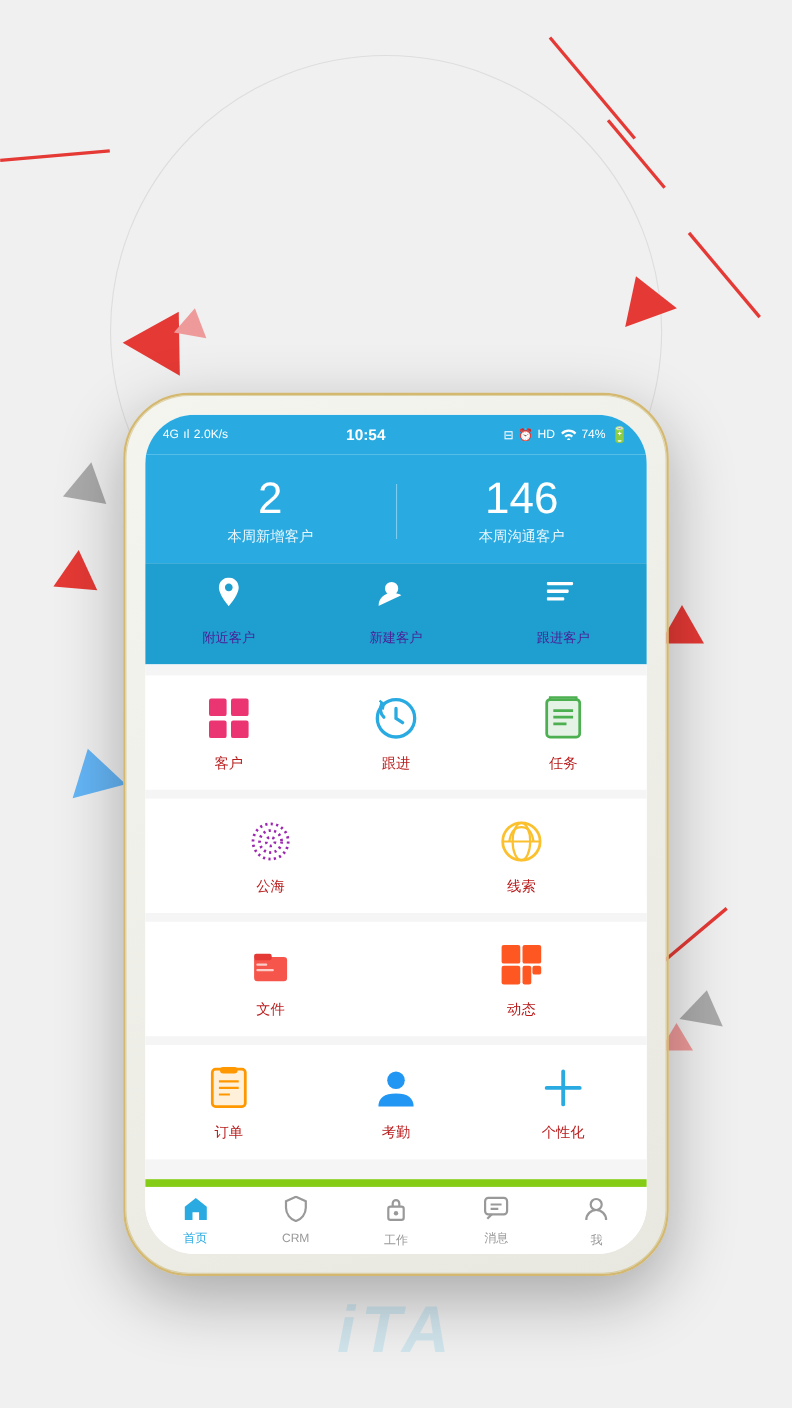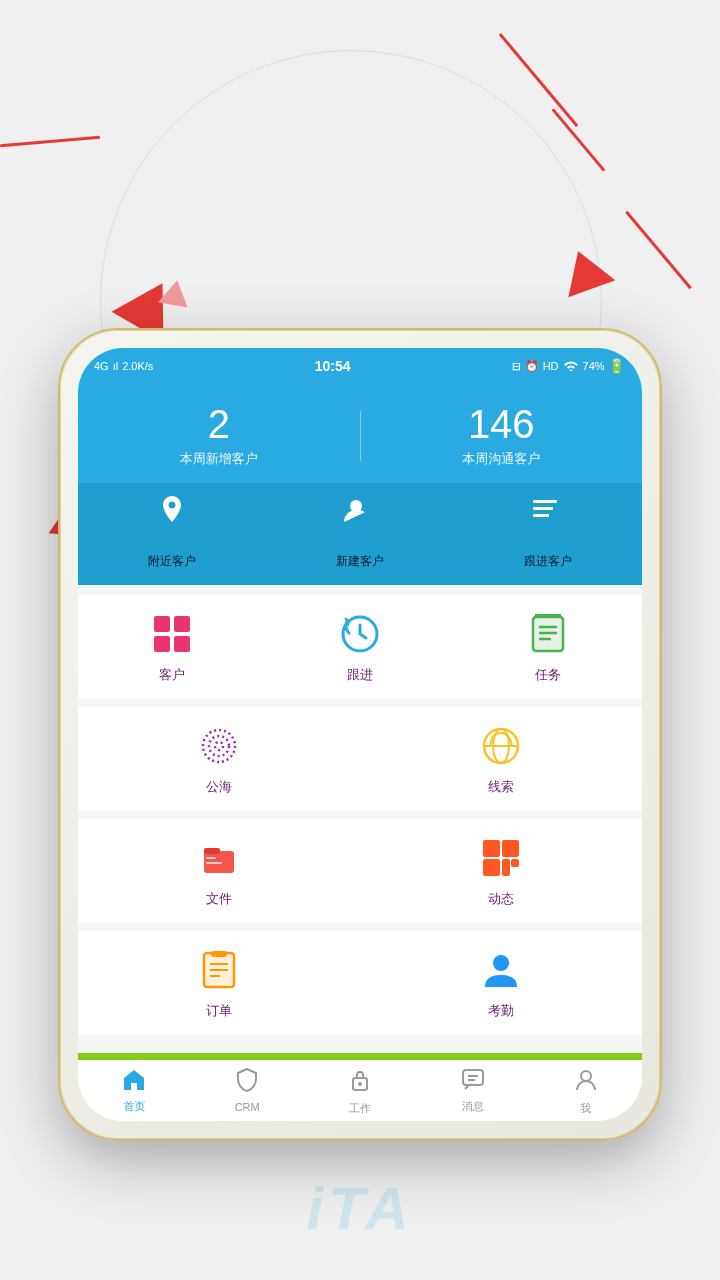--- a/index.html
+++ b/index.html
@@ -128,24 +128,24 @@
       position: absolute;
       width: 80px; height: 3px;
       background: #e53935;
       top: 850px; right: 50px;
       transform: rotate(-40deg);
     }
 
     
     .phone-container {
       position: absolute;
-      top: 328px;
+      top: 357px;
       left: 50%;
       transform: translateX(-50%);
-      width: 604px;
+      width: 496px;
       z-index: 10;
     }
 
     .phone-frame {
       background: linear-gradient(145deg, #f5f5f0, #e8e8e0);
       border-radius: 60px;
       padding: 18px;
       box-shadow: 0 20px 60px rgba(0,0,0,0.3), inset 0 0 0 1px rgba(200,180,100,0.5);
       border: 2px solid #d4b870;
     }
@@ -201,22 +201,22 @@
     .quick-actions {
       background: #1e9fd0;
       display: flex;
       padding: 10px 0 15px;
     }
     .quick-action {
       flex: 1;
       display: flex;
       flex-direction: column;
       align-items: center;
-      gap: 22px;
-      color: #0f172a;
+      gap: 12px;
+      color: #4c1d95;
       font-size: 12px;
     }
     .quick-icon {
       width: 38px; height: 38px;
       display: flex; align-items: center; justify-content: center;
       font-size: 22px;
     }
 
     
     .main-content {
@@ -231,21 +231,21 @@
       margin-bottom: 8px;
       padding: 15px 0;
     }
     .grid-item {
       flex: 1;
       display: flex;
       flex-direction: column;
       align-items: center;
       gap: 8px;
       font-size: 13px;
-      color: #701a75;
+      color: #b91c1c;
     }
     .grid-icon-wrap {
       width: 48px; height: 48px;
       border-radius: 12px;
       display: flex; align-items: center; justify-content: center;
       font-size: 26px;
     }
 
     
     .tab-bar {
@@ -465,20 +465,29 @@
           </div>
           <div class="grid-item">
             <div class="grid-icon-wrap">
               <svg width="42" height="42" viewBox="0 0 42 42">
                 <circle cx="21" cy="14" r="8" fill="#2196f3"></circle>
                 <path d="M5 38 Q5 26 21 26 Q37 26 37 38" fill="#2196f3"></path>
               </svg>
             </div>
             <span>考勤</span>
           </div>
+          <div class="grid-item">
+            <div class="grid-icon-wrap">
+              <svg width="42" height="42" viewBox="0 0 42 42">
+                <line x1="21" y1="6" x2="21" y2="36" stroke="#29abe2" stroke-width="3.5" stroke-linecap="round"></line>
+                <line x1="6" y1="21" x2="36" y2="21" stroke="#29abe2" stroke-width="3.5" stroke-linecap="round"></line>
+              </svg>
+            </div>
+            <span>个性化</span>
+          </div>
         </div>
 
       </div>
 
       <div class="tab-bar">
         <div class="tab-item active">
           <div class="tab-icon">
             <svg width="24" height="22" viewBox="0 0 24 22">
               <path d="M12 2L2 10v12h7v-7h6v7h7V10z" fill="#29abe2"></path>
             </svg>

